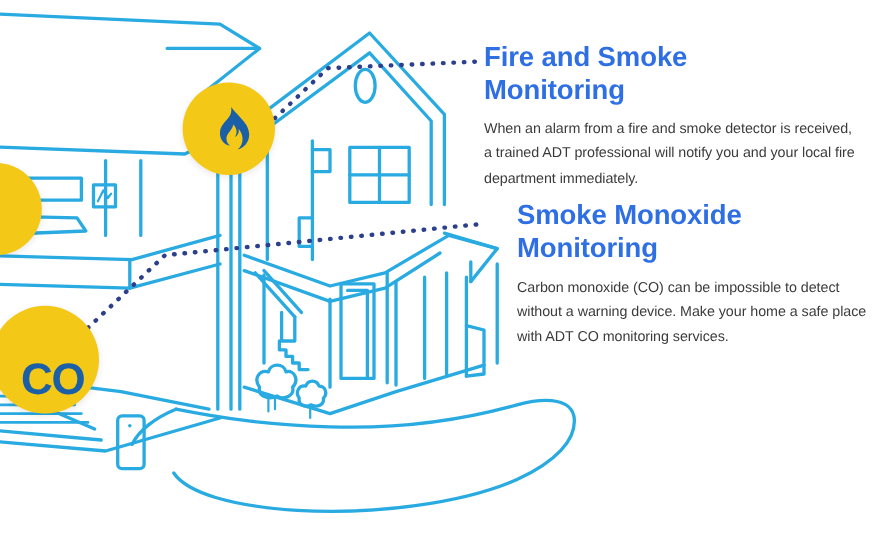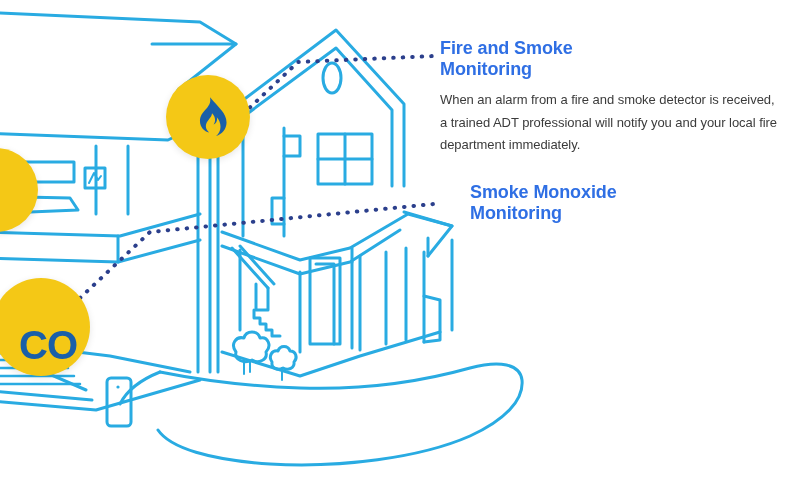--- a/index.html
+++ b/index.html
@@ -39,21 +39,21 @@
 
   
   .text-col { position: absolute; left: 440px; top: 0; width: 360px; }
 
   .section { position: absolute; left: 0; }
   .section-fire { top: 38px; }
   .section-co   { top: 182px; }
 
   .sec-heading {
     color: #2F6FE4;
-    font-size: 18px;
+    font-size: 25px;
     font-weight: bold;
     line-height: 1.18;
     letter-spacing: -0.1px;
     white-space: pre-line;
     margin-bottom: 9px;
   }
   .sec-co .sec-heading { padding-left: 30px; }
   .sec-body {
     color: #3B3B3B;
     font-size: 13px;
@@ -163,17 +163,18 @@
 
     <div class="section section-fire sec-fire">
       <div class="sec-heading">Fire and Smoke
 Monitoring</div>
       <div class="sec-body">When an alarm from a fire and smoke detector is received, a trained ADT professional will notify you and your local fire department immediately.</div>
     </div>
 
     <div class="section section-co sec-co">
       <div class="sec-heading">Smoke Monoxide
 Monitoring</div>
+      <div class="sec-body">Carbon monoxide (CO) can be impossible to detect without a warning device. Make your home a safe place with ADT CO monitoring services.</div>
     </div>
 
   </div>
 
 </div>
 
 </body></html>

